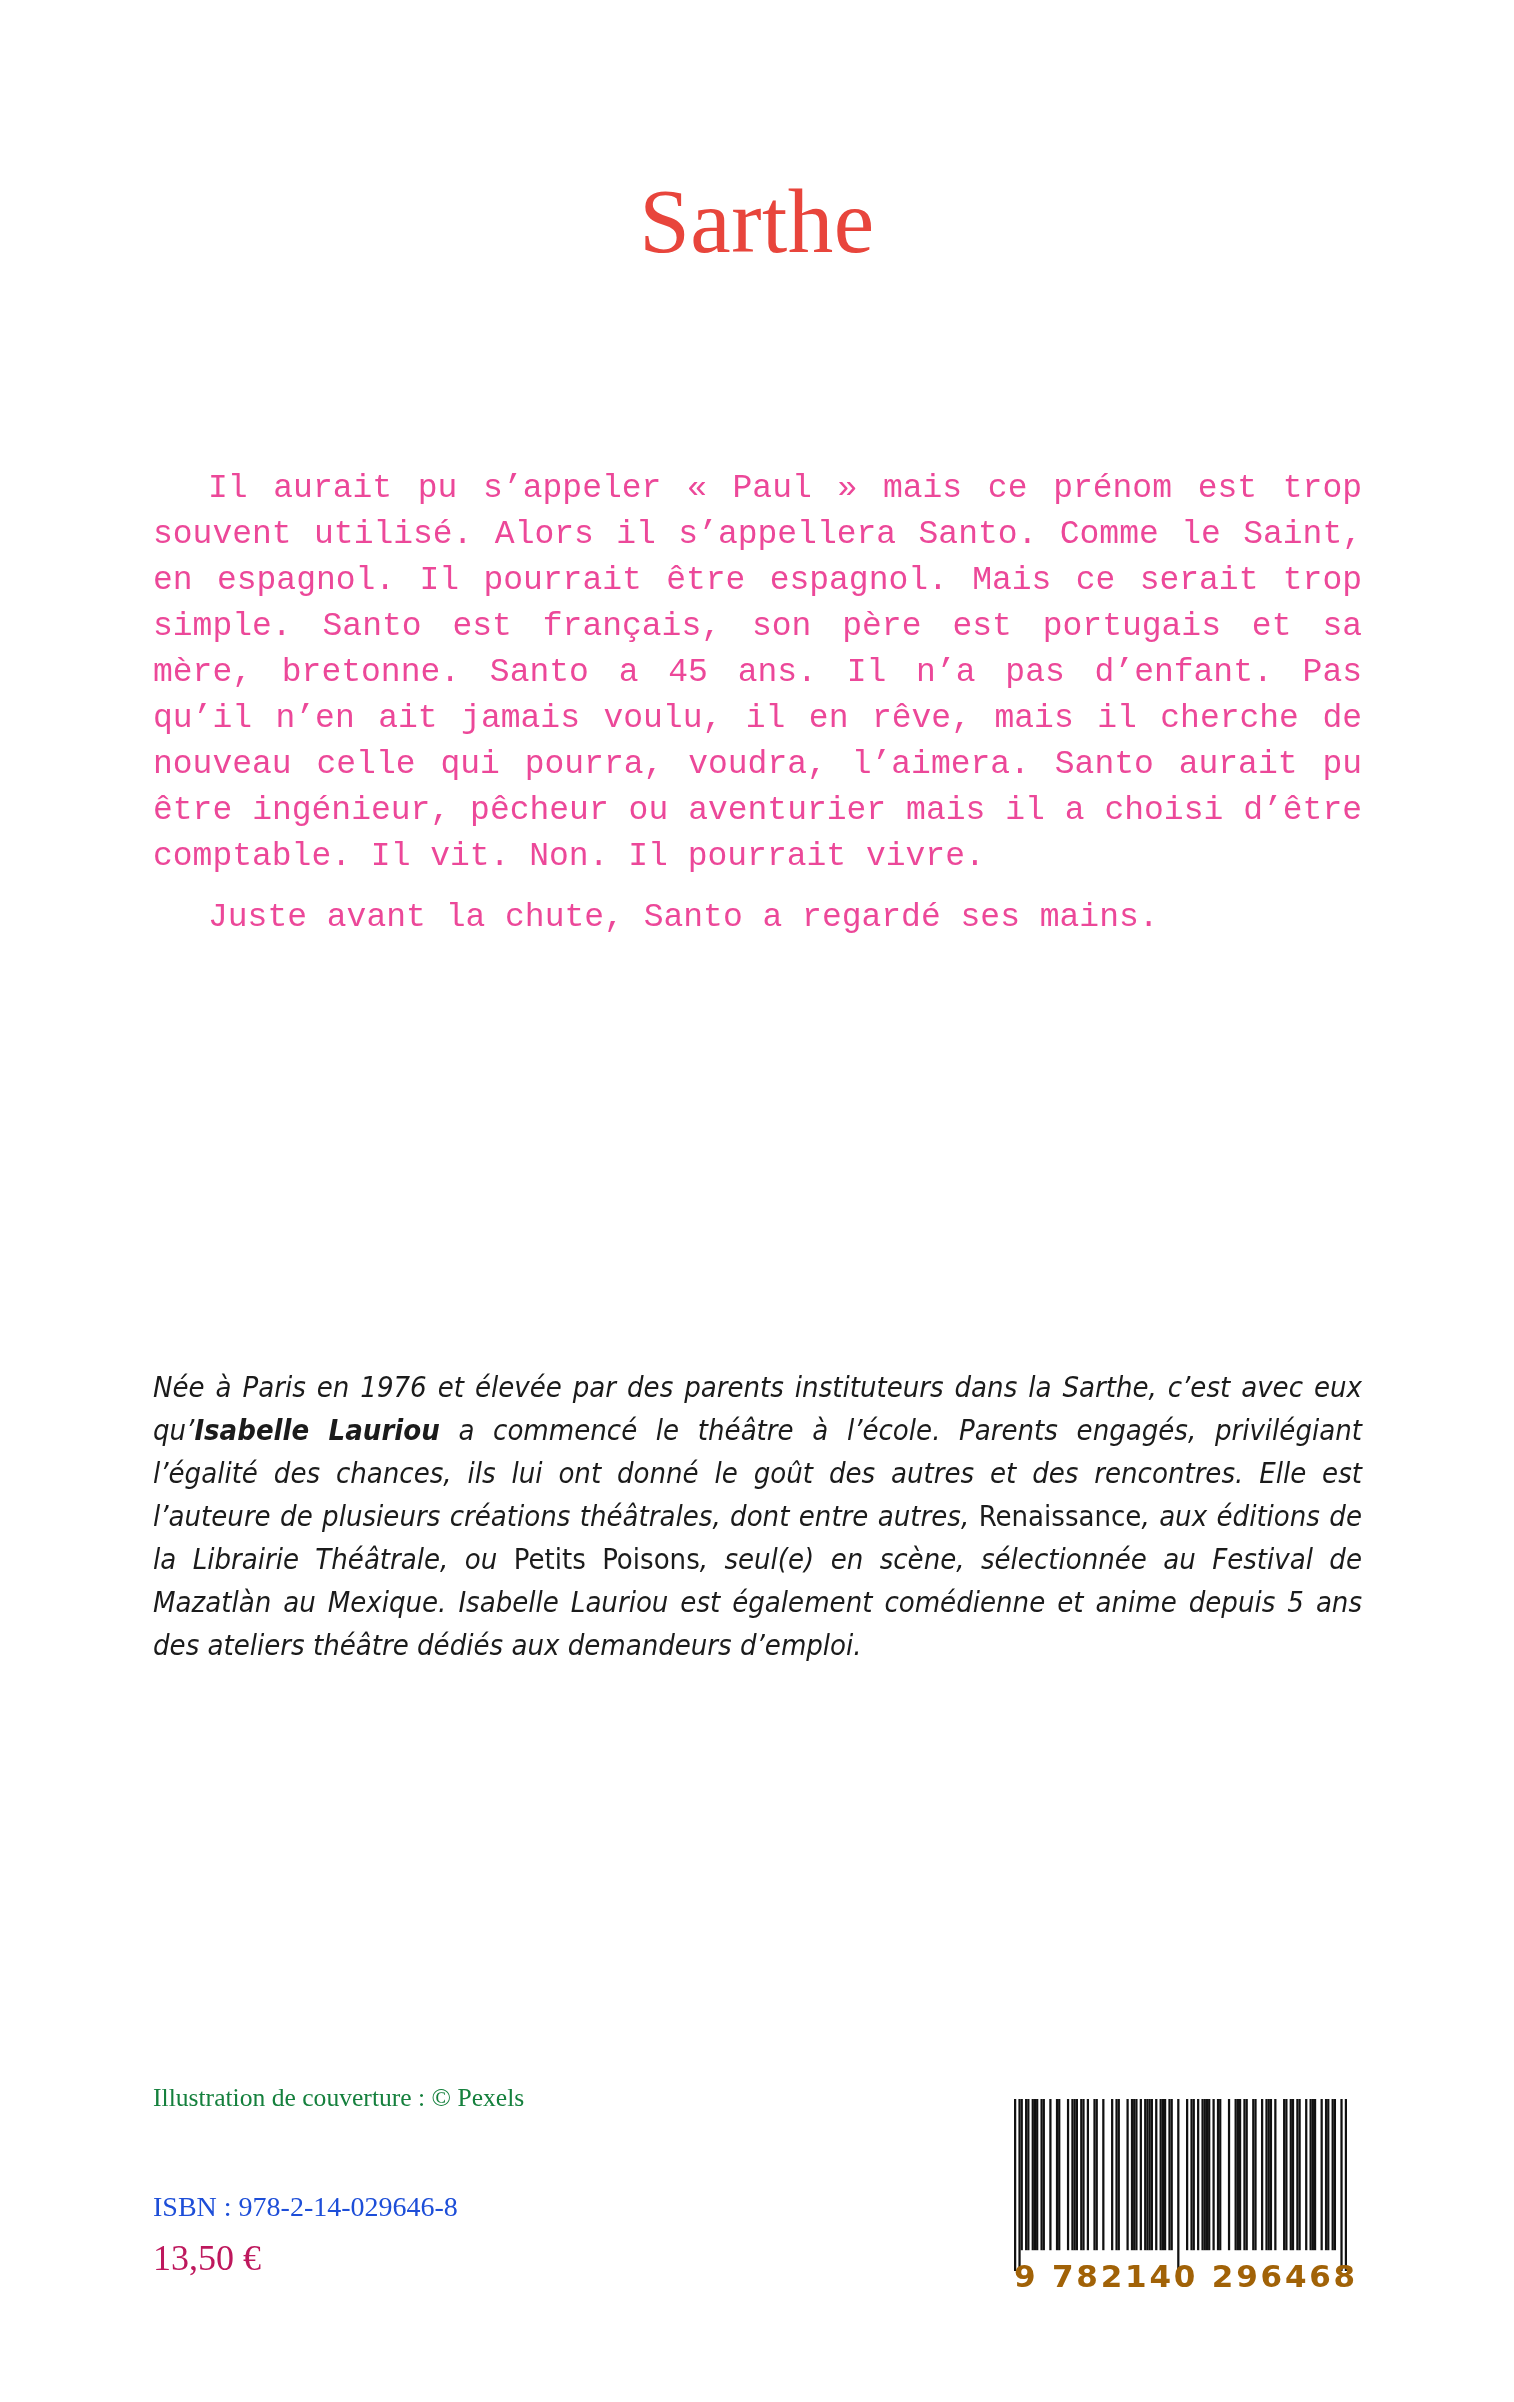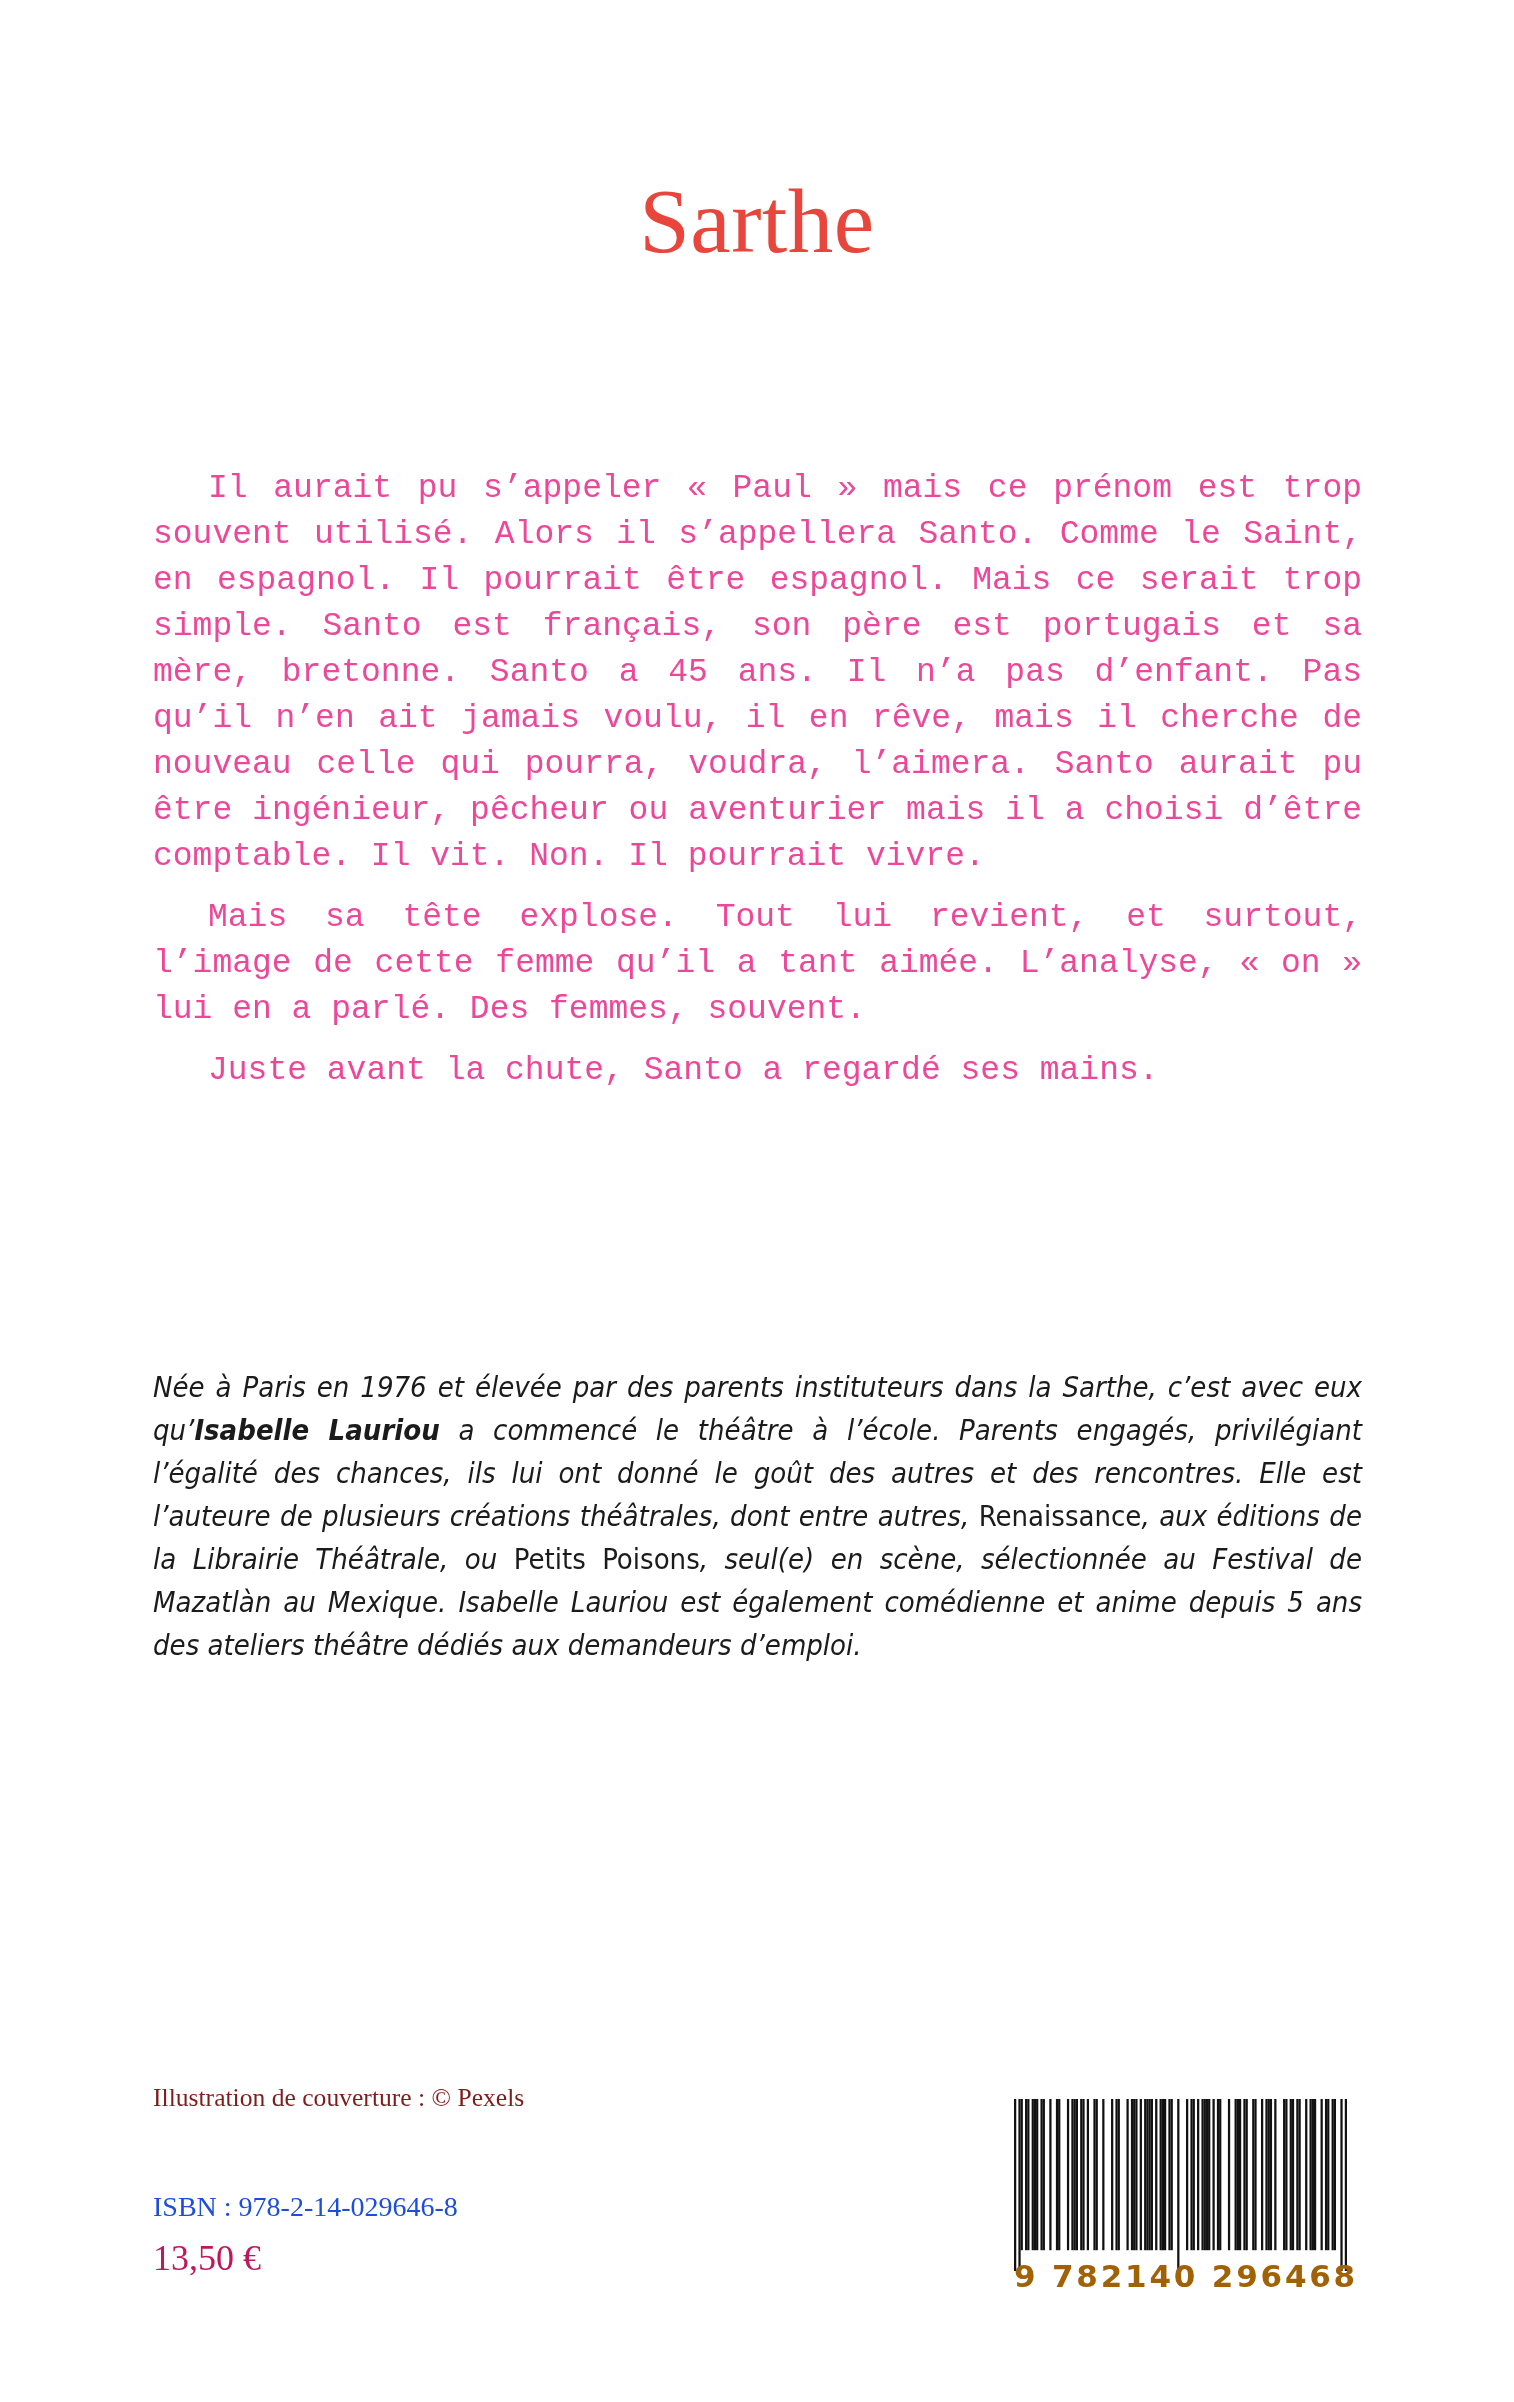--- a/index.html
+++ b/index.html
@@ -80,21 +80,21 @@
   }
 
   
   .credit {
     position: absolute;
     left: 153px;
     top: 2082px;
     font-family: "Liberation Serif", "DejaVu Serif", serif;
     font-size: 25.6px;
     line-height: 1.25;
-    color: #7f1d1d;
+    color: #15803d;
   }
   .isbn {
     position: absolute;
     left: 153px;
     top: 2189px;
     font-family: "Liberation Serif", "DejaVu Serif", serif;
     font-size: 28px;
     line-height: 1.3;
     color: #1d4ed8;
   }
@@ -140,21 +140,20 @@
 <body>
 
 <div class="page">
 
   <div class="title-block">
     <div class="book-title">Sarthe</div>
   </div>
 
   <div class="blurb">
     <p>Il aurait pu s’appeler « Paul » mais ce prénom est trop souvent utilisé. Alors il s’appellera Santo. Comme le Saint, en espagnol. Il pourrait être espagnol. Mais ce serait trop simple. Santo est français, son père est portugais et sa mère, bretonne. Santo a 45 ans. Il n’a pas d’enfant. Pas qu’il n’en ait jamais voulu, il en rêve, mais il cherche de nouveau celle qui pourra, voudra, l’aimera. Santo aurait pu être ingénieur, pêcheur ou aventurier mais il a choisi d’être comptable. Il vit. Non. Il pourrait vivre.</p>
-    <p>Mais sa tête explose. Tout lui revient, et surtout, l’image de cette femme qu’il a tant aimée. L’analyse, « on » lui en a parlé. Des femmes, souvent.</p>
     <p class="last-line">Juste avant la chute, Santo a regardé ses mains.</p>
   </div>
 
   <div class="bio">
     <p><span>Née à Paris en 1976 et élevée par des parents instituteurs dans la Sarthe, c’est avec eux qu’</span><span class="author-name">Isabelle Lauriou</span><span> a commencé le théâtre à l’école. Parents engagés, privilégiant l’égalité des chances, ils lui ont donné le goût des autres et des rencontres. Elle est l’auteure de plusieurs créations théâtrales, dont entre autres, </span><span class="work-roman">Renaissance</span><span>, aux éditions de la Librairie Théâtrale, ou </span><span class="work-roman">Petits Poisons</span><span>, seul(e) en scène, sélectionnée au Festival de Mazatlàn au Mexique. Isabelle Lauriou est également comédienne et anime depuis 5 ans des ateliers théâtre dédiés aux demandeurs d’emploi.</span></p>
   </div>
 
   <div class="credit">Illustration de couverture : © Pexels</div>
   <div class="isbn">ISBN : 978-2-14-029646-8</div>
   <div class="price">13,50 €</div>

